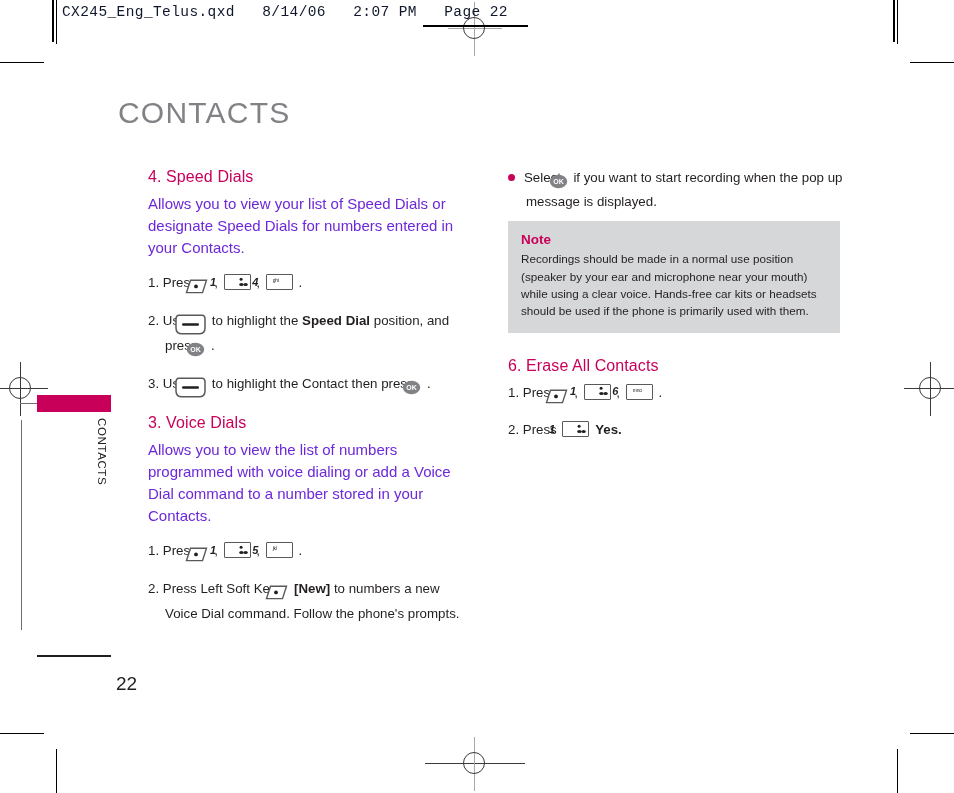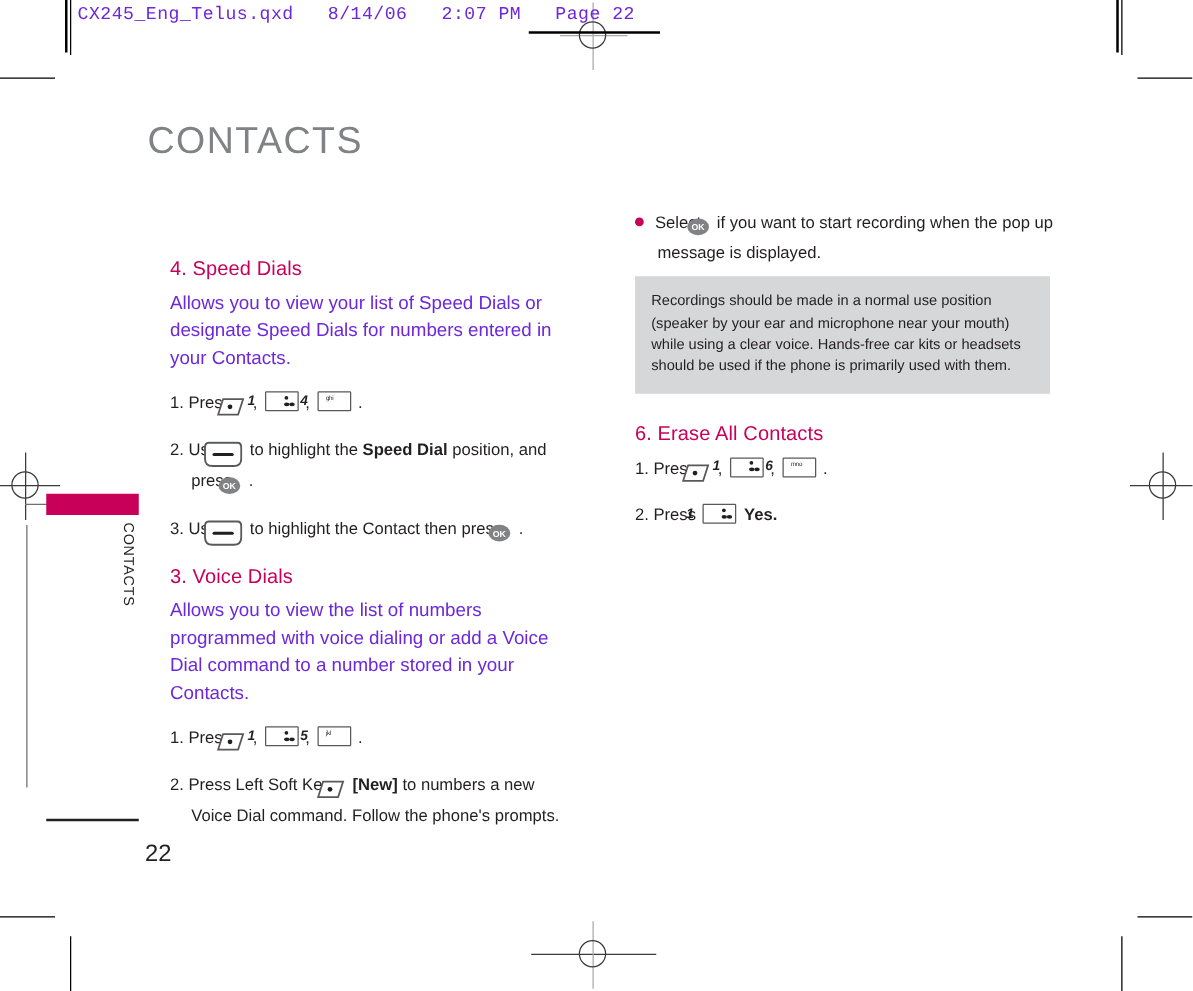--- a/index.html
+++ b/index.html
@@ -62,21 +62,21 @@
     left: 893px; top: 0;
     width: 2px; height: 42px;
     background: #000;
   }
   .slug-text {
     position: absolute;
     left: 62px; top: 4px;
     font-family: "Liberation Mono", monospace;
     font-size: 14.5px;
     letter-spacing: 0.4px;
-    color: #6d28d9;
+    color: #0f172a;
     white-space: pre;
   }
   .slug-underline {
     position: absolute;
     left: 423px; top: 25px;
     width: 105px; height: 1.5px;
     background: #000;
   }
 
   
@@ -132,21 +132,21 @@
     letter-spacing: 1.2px;
     color: #808285;
     font-weight: 400;
   }
 
   
   .col {
     position: absolute;
     top: 168px;
   }
-  .col-left  { left: 136px; width: 325px; margin-top: 39px; }
+  .col-left  { left: 148px; width: 325px; }
   .col-right { left: 508px; width: 335px; }
 
   h3.section {
     margin: 0 0 7px 0;
     font-size: 16px;
     font-weight: 400;
     color: #c8005a;
     letter-spacing: 0.1px;
   }
 
@@ -423,20 +423,21 @@
     <span class="key">
       <svg class="key-ok" viewBox="0 0 19 15" xmlns="http://www.w3.org/2000/svg">
         <ellipse cx="9.5" cy="7.5" rx="8.7" ry="6.7" fill="#808285"></ellipse>
         <text x="9.5" y="10.4" font-family="Liberation Sans, sans-serif" font-size="7" font-weight="bold" fill="#ffffff" text-anchor="middle">OK</text>
       </svg>
     </span>
     <span>if you want to start recording when the pop up message is displayed.</span>
   </p>
 
   <div class="note-box">
+    <p class="note-title">Note</p>
     <p class="note-body">Recordings should be made in a normal use position (speaker by your ear and microphone near your mouth) while using a clear voice. Hands-free car kits or headsets should be used if the phone is primarily used with them.</p>
   </div>
 
   <h3 class="section" style="margin-top:24px;">6. Erase All Contacts</h3>
 
   <p class="step">
     <span>1. Press</span>
     <span class="key">
       <svg class="key-soft" viewBox="0 0 23 15" xmlns="http://www.w3.org/2000/svg">
         <path d="M5.5 1.2 L21.5 1.2 L17.5 13.6 L1.5 13.6 Z" fill="#ffffff" stroke="#58595b" stroke-width="1.4"></path>

